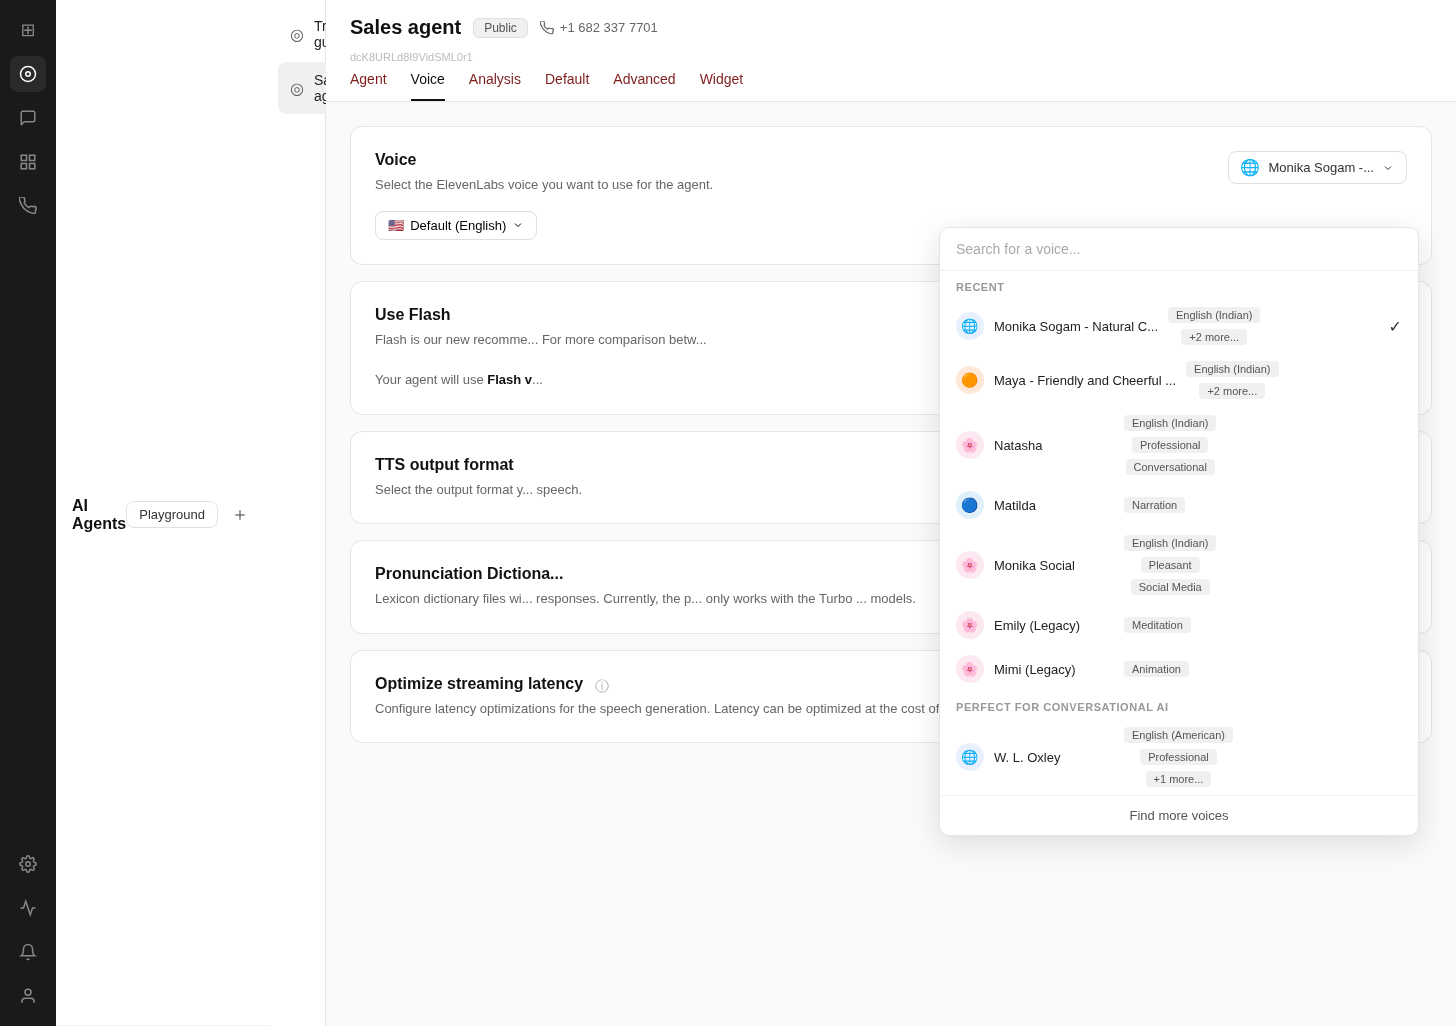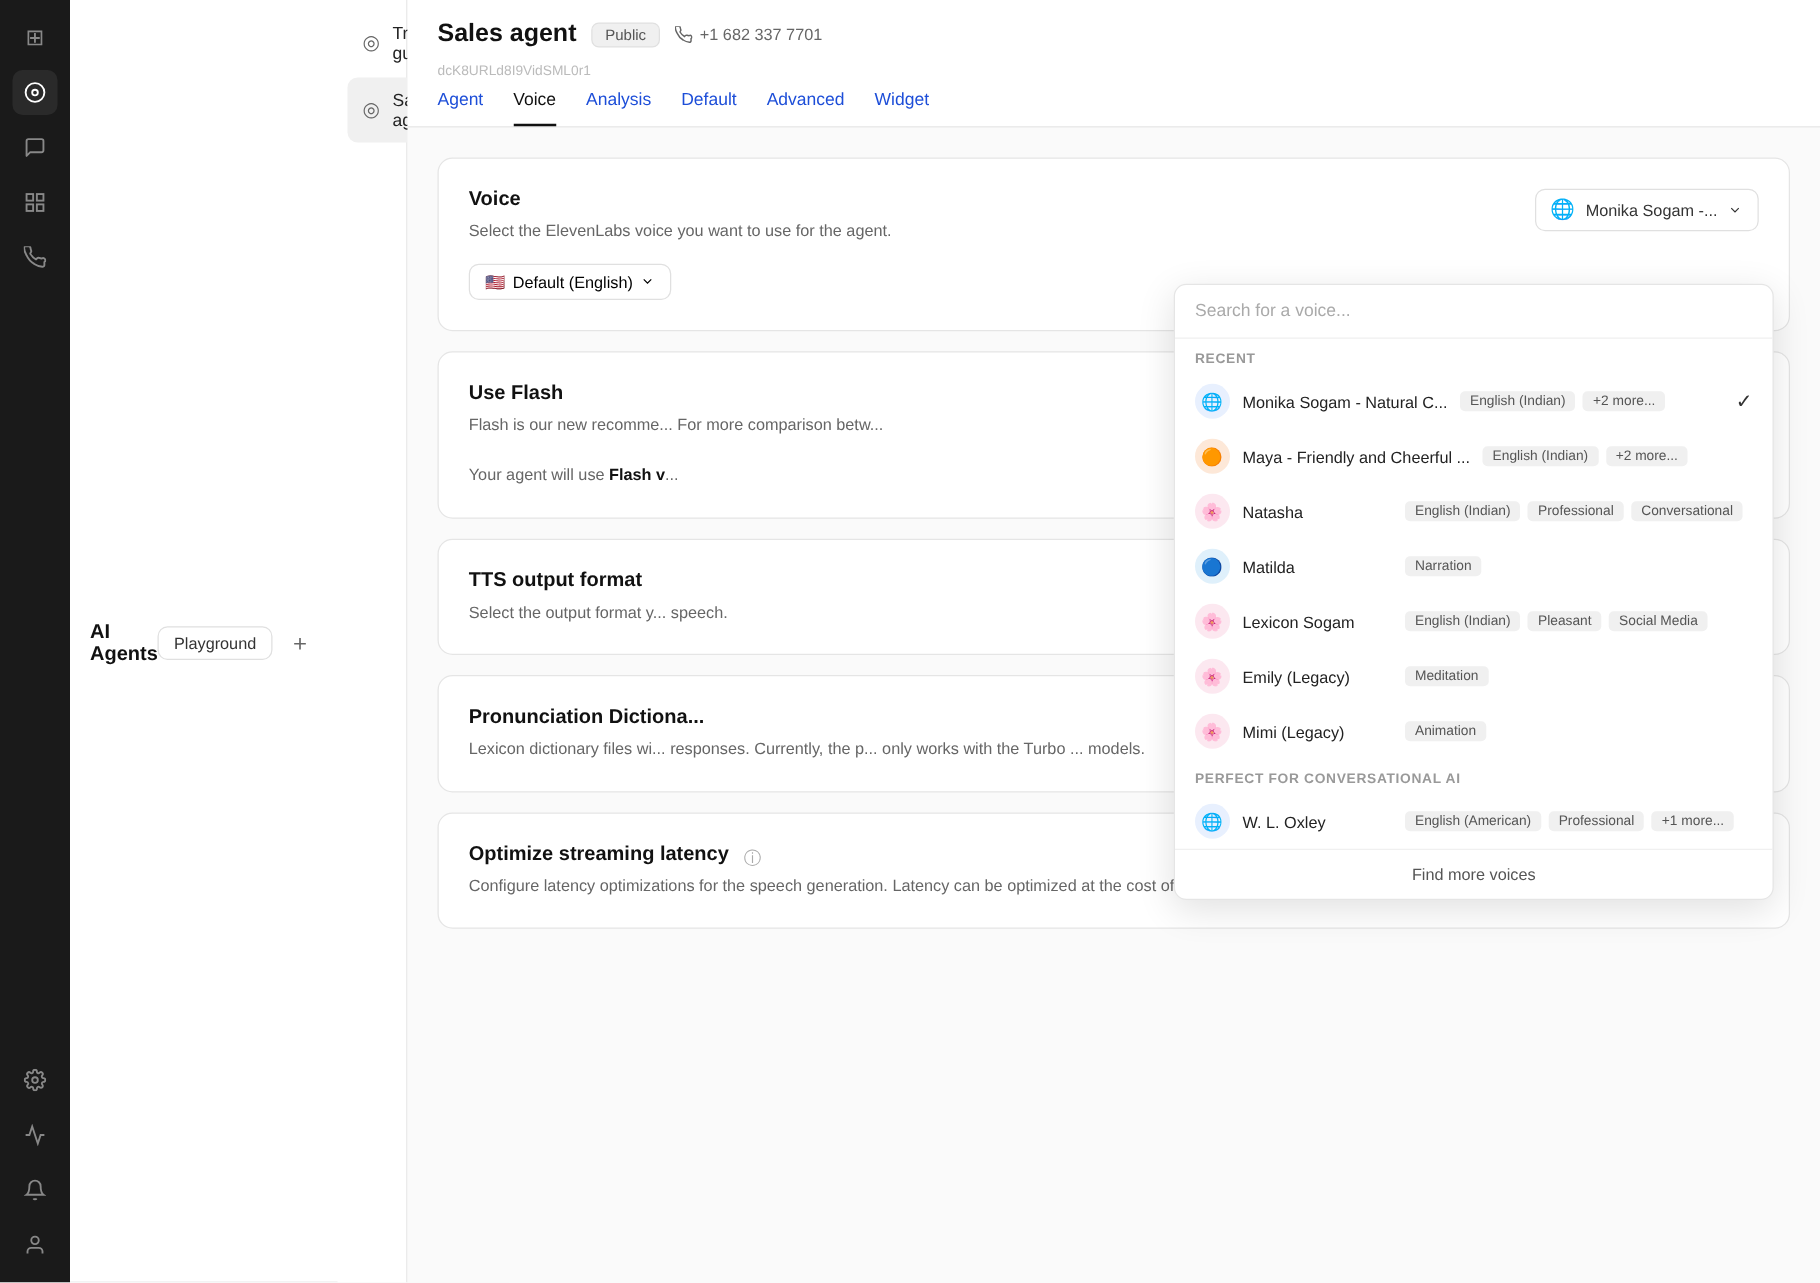--- a/index.html
+++ b/index.html
@@ -162,21 +162,21 @@
       justify-content: center;
       color: #555;
     }
 
     .tabs {
       display: flex;
       gap: 24px;
     }
     .tab {
       font-size: 14px;
-      color: #1d4ed8;
+      color: #7f1d1d;
       padding-bottom: 12px;
       cursor: pointer;
       border-bottom: 2px solid transparent;
     }
     .tab.active { color: #111; border-bottom: 2px solid #111; font-weight: 500; }
 
     
     .content {
       flex: 1;
       overflow-y: auto;
@@ -255,21 +255,21 @@
       width: 28px;
       height: 28px;
       border-radius: 50%;
       flex-shrink: 0;
       display: flex;
       align-items: center;
       justify-content: center;
       font-size: 14px;
     }
     .voice-name { font-size: 13px; font-weight: 500; color: #222; flex: 0 0 auto; min-width: 120px; }
-    .voice-tags { display: flex; gap: 6px; flex-wrap: wrap; align-items: center; }
+    .voice-tags { display: flex; gap: 6px; flex-wrap: wrap; align-items: center; flex-direction: column; }
     .voice-tag {
       background: #f0f0f0;
       border-radius: 4px;
       padding: 2px 8px;
       font-size: 11px;
       color: #555;
     }
     .voice-check { margin-left: auto; color: #333; }
     .find-more-btn {
       width: 100%;
@@ -484,21 +484,21 @@
         <div class="voice-item">
           <div class="voice-avatar" style="background:#dff0fb;">🔵</div>
           <span class="voice-name">Matilda</span>
           <div class="voice-tags">
             <span class="voice-tag">Narration</span>
           </div>
         </div>
 
         <div class="voice-item">
           <div class="voice-avatar" style="background:#fce8f0;">🌸</div>
-          <span class="voice-name">Lexicon Sogam</span>
+          <span class="voice-name">Monika Social</span>
           <div class="voice-tags">
             <span class="voice-tag">English (Indian)</span>
             <span class="voice-tag">Pleasant</span>
             <span class="voice-tag">Social Media</span>
           </div>
         </div>
 
         <div class="voice-item">
           <div class="voice-avatar" style="background:#fce8f0;">🌸</div>
           <span class="voice-name">Emily (Legacy)</span>

